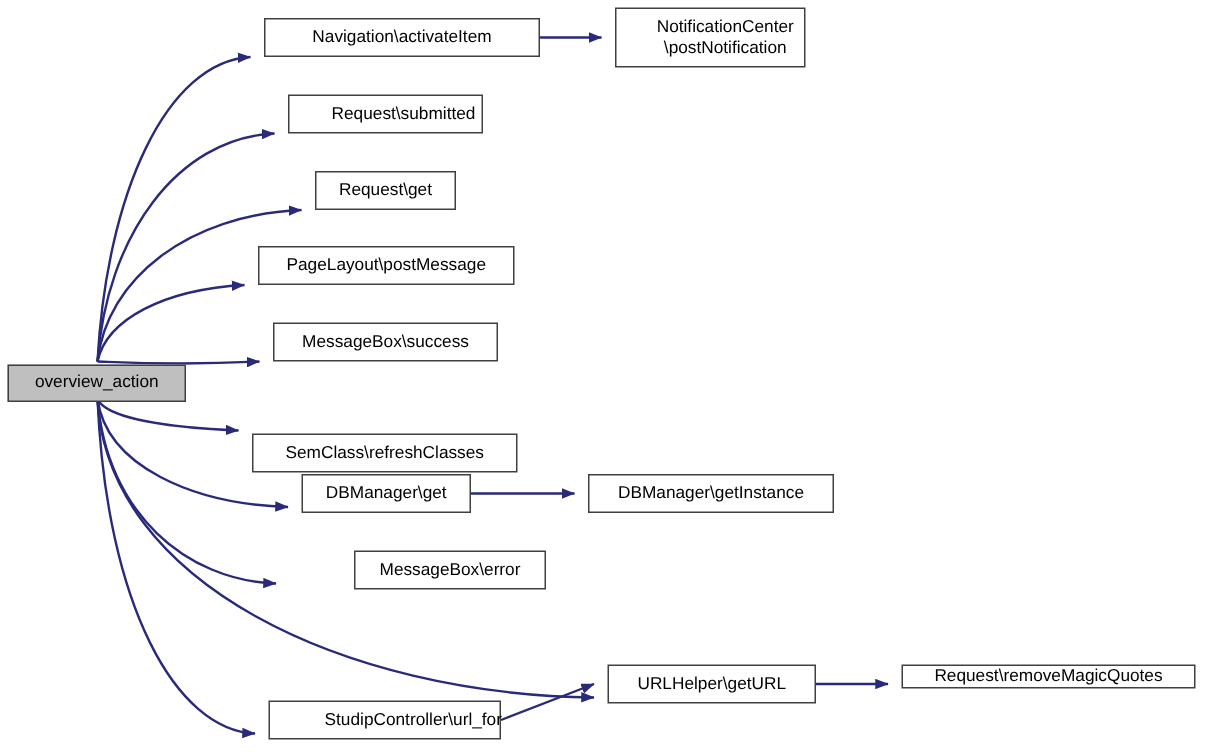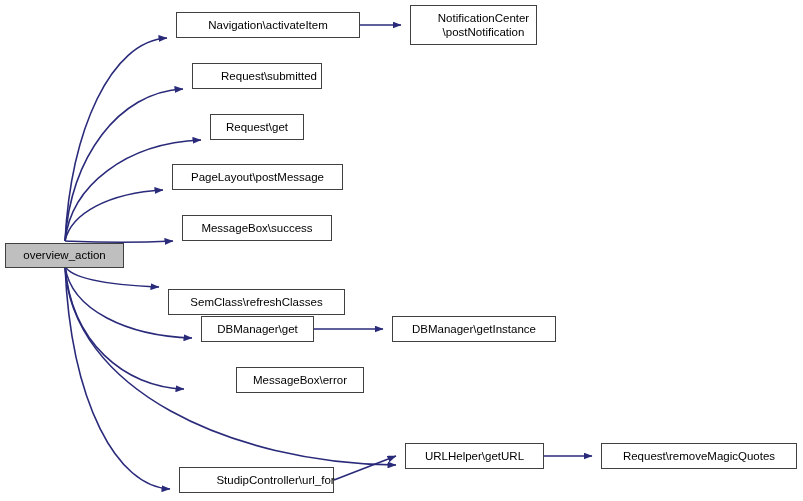--- a/index.html
+++ b/index.html
@@ -84,17 +84,17 @@
 \postNotification</div>
       <div class="node" style="left: 192px; top: 63px; width: 130px; height: 26px; padding-left: 24px;">Request\submitted</div>
       <div class="node" style="left: 210px; top: 114px; width: 94px; height: 26px;">Request\get</div>
       <div class="node" style="left: 172px; top: 164px; width: 171px; height: 26px;">PageLayout\postMessage</div>
       <div class="node" style="left: 182px; top: 215px; width: 150px; height: 26px;">MessageBox\success</div>
       <div class="node" style="left: 168px; top: 265px; width: 177px; height: 26px; margin-top: 24px;">SemClass\refreshClasses</div>
       <div class="node" style="left: 201px; top: 316px; width: 113px; height: 26px;">DBManager\get</div>
       <div class="node" style="left: 392px; top: 316px; width: 164px; height: 26px;">DBManager\getInstance</div>
       <div class="node" style="left: 193px; top: 367px; width: 128px; height: 26px; margin-left: 43px;">MessageBox\error</div>
       <div class="node" style="left: 405px; top: 443px; width: 139px; height: 26px;">URLHelper\getURL</div>
-      <div class="node" style="left: 601px; top: 443px; width: 196px; height: 26px;">Request\removeMagicQuotes</div>
+      <div class="node" style="left: 601px; top: 443px; width: 196px; height: 16px;">Request\removeMagicQuotes</div>
       <div class="node" style="left: 179px; top: 467px; width: 155px; height: 26px; padding-left: 38px;">StudipController\url_for</div>
     </div>
 
 </div>
 
 </body></html>

